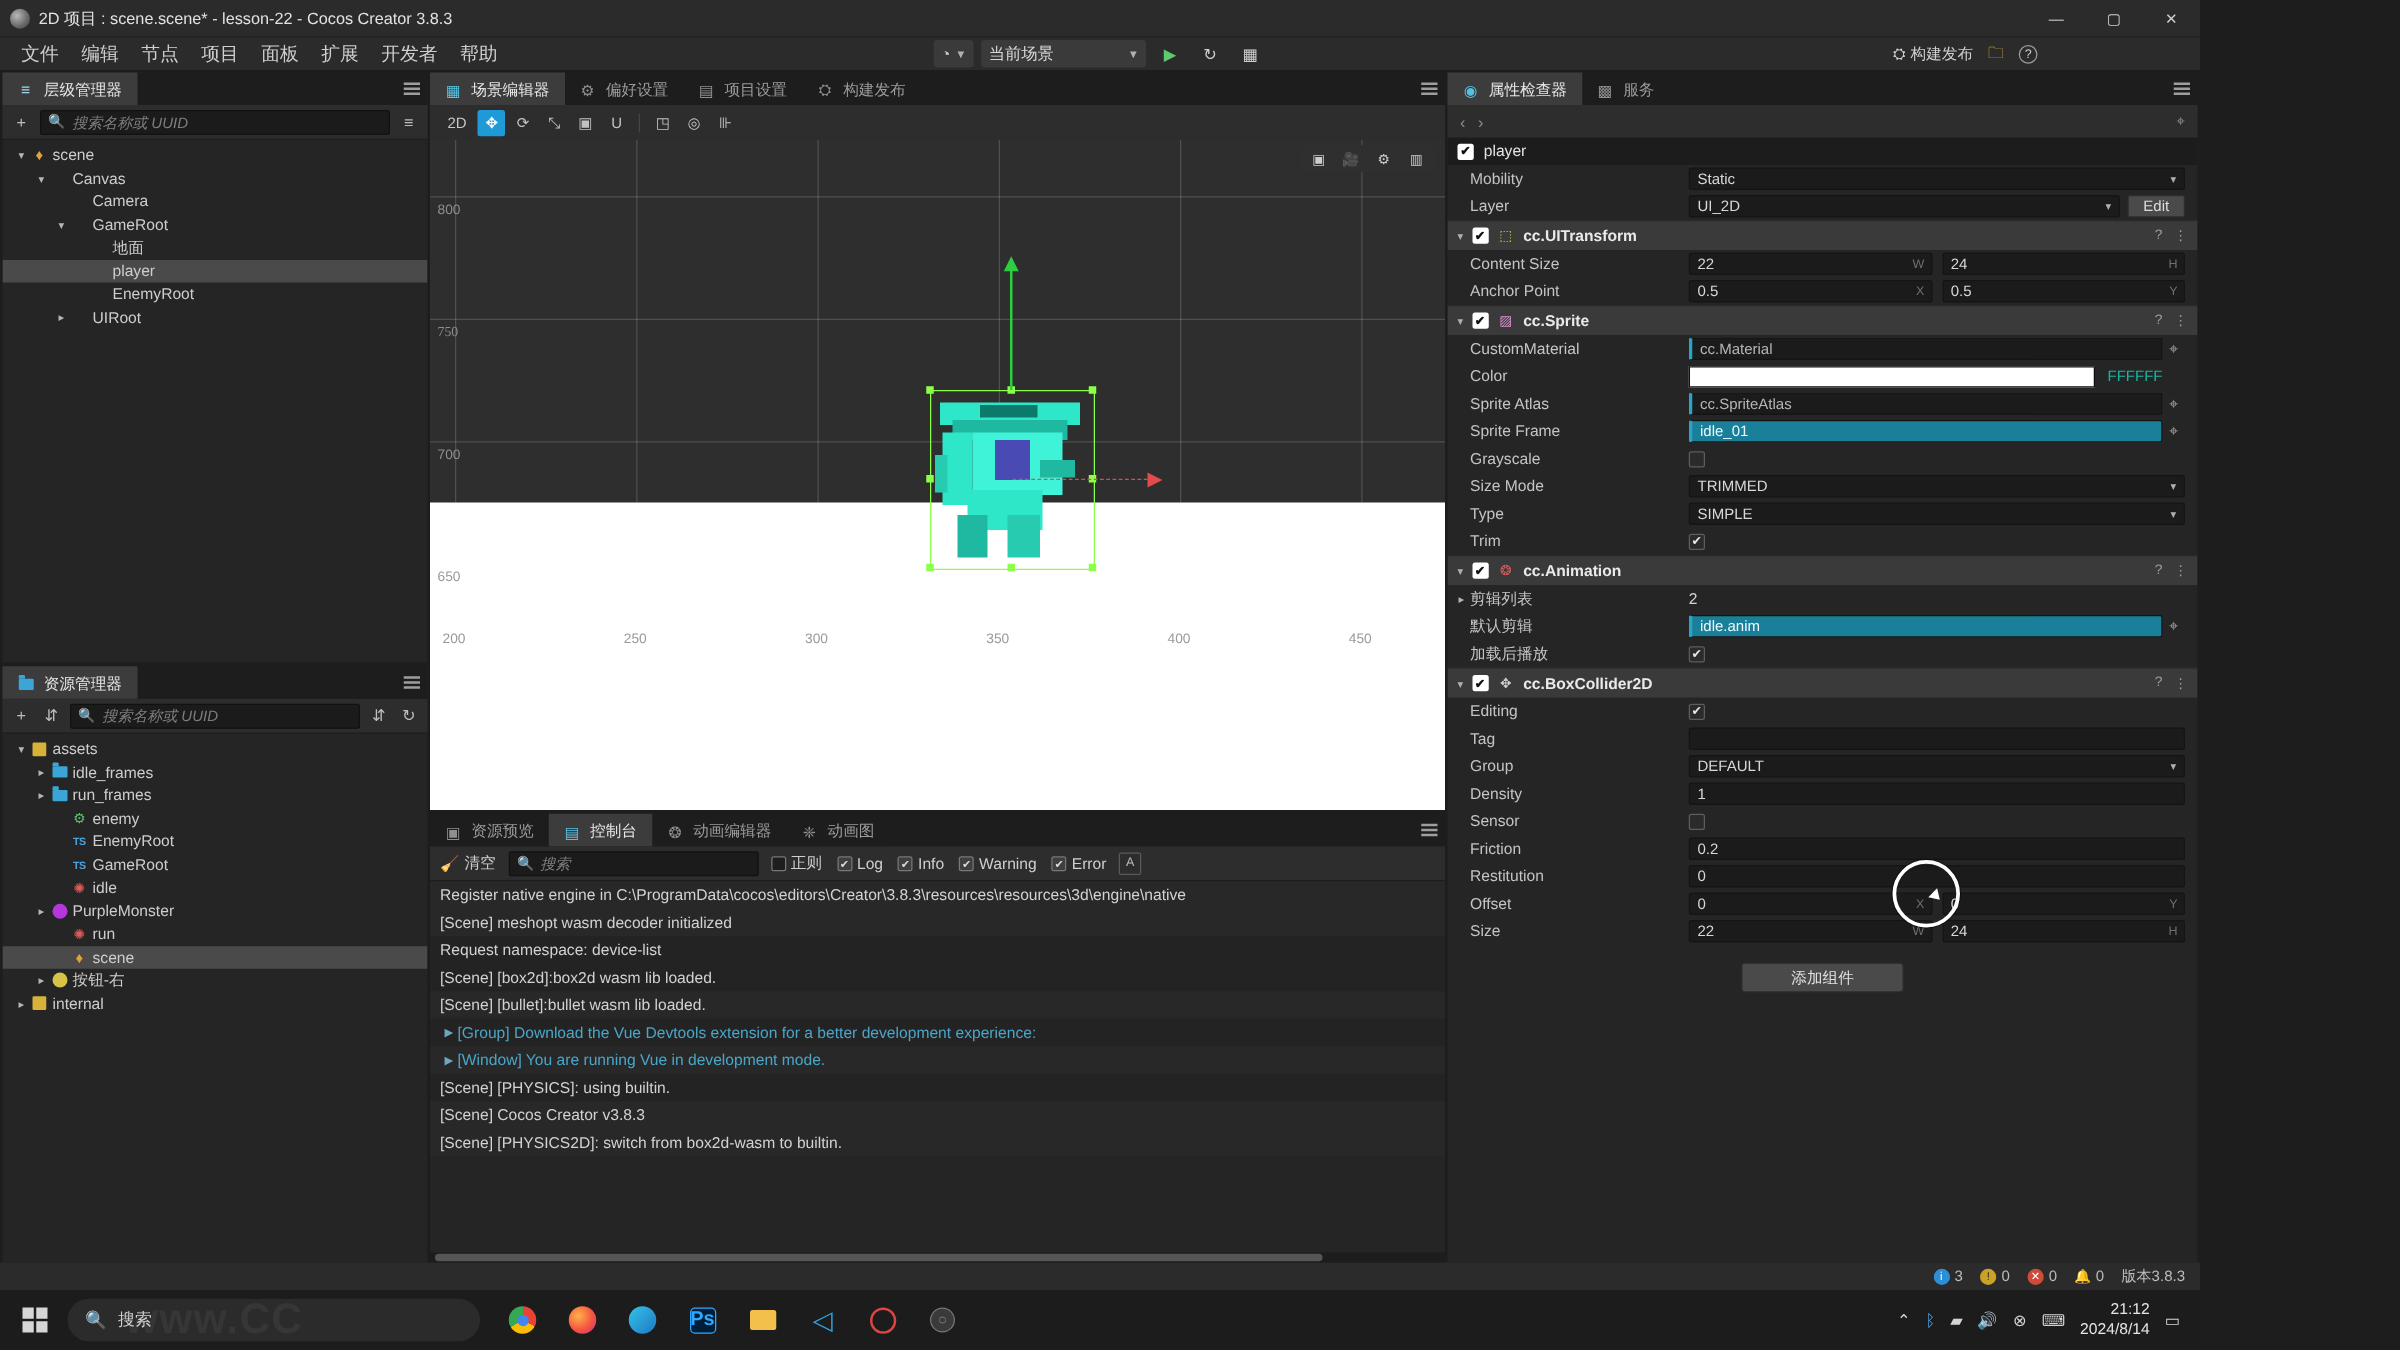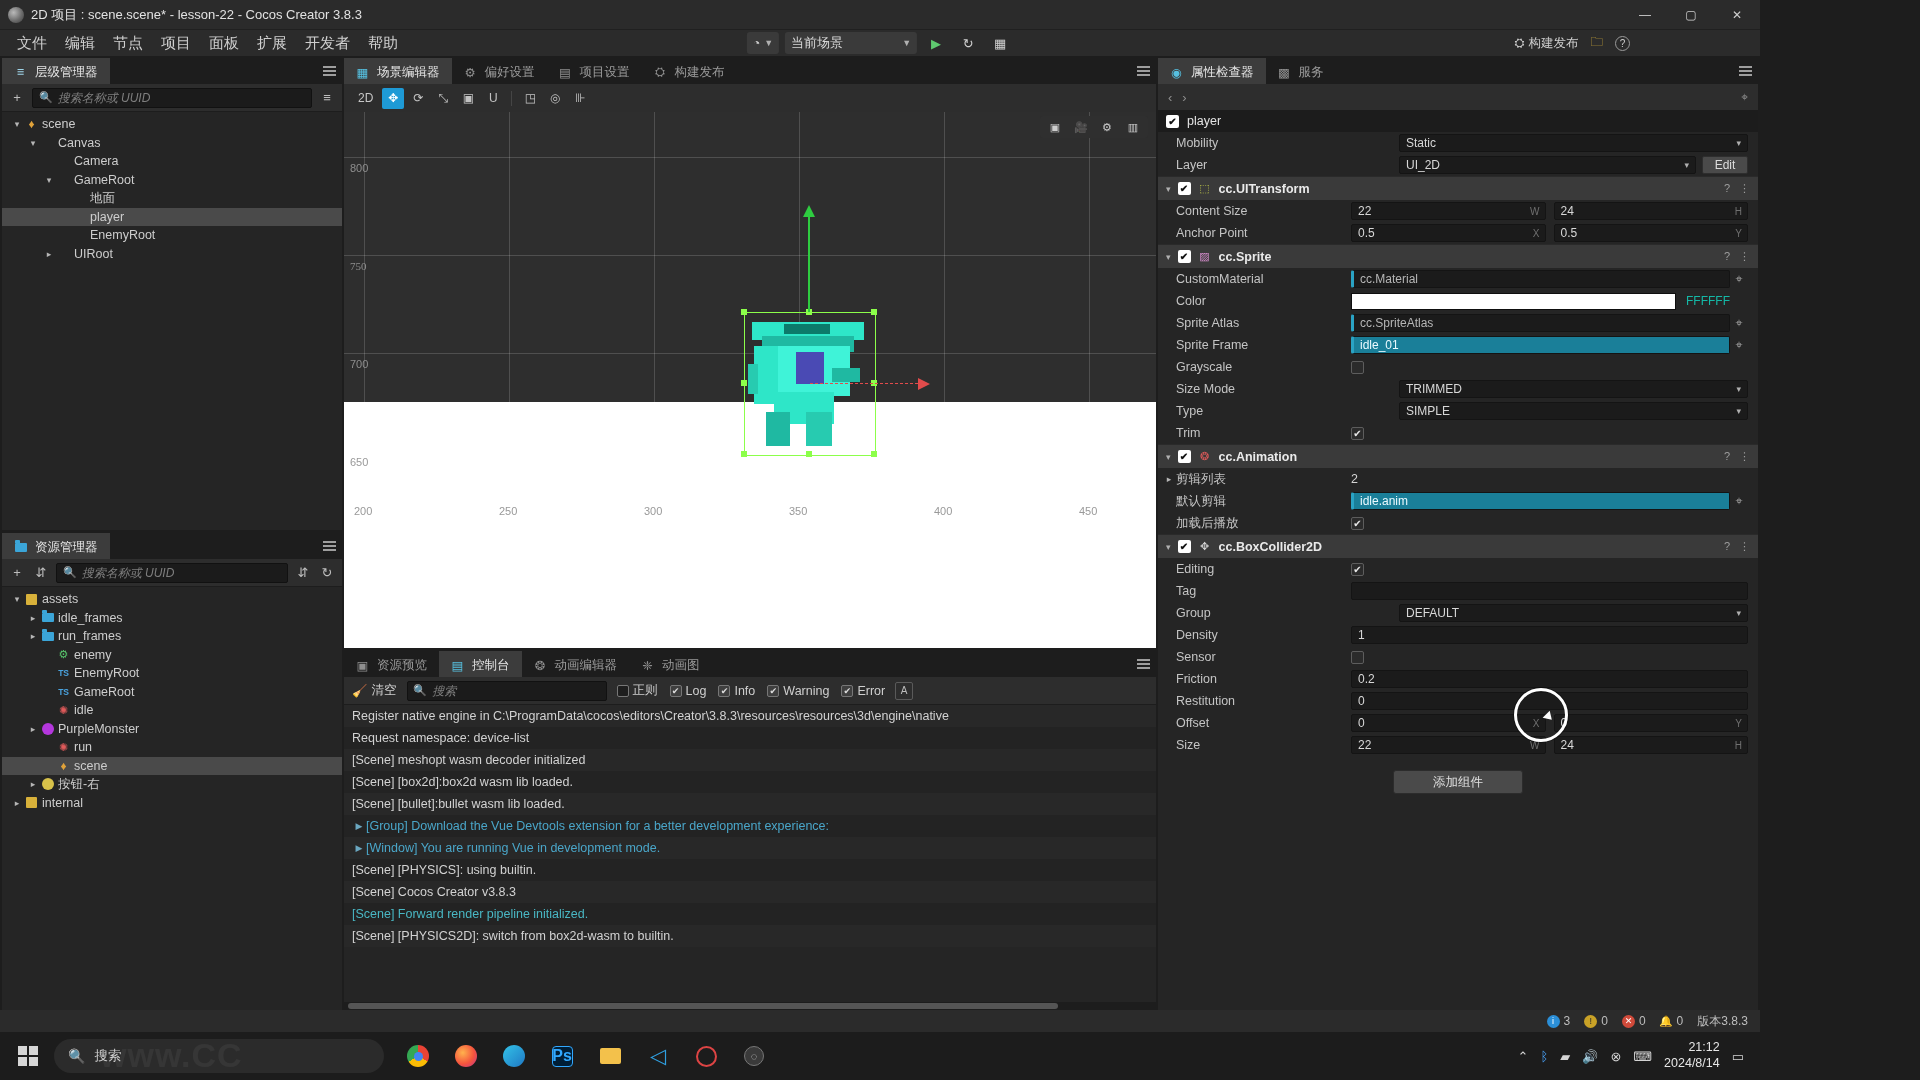--- a/index.html
+++ b/index.html
@@ -181,21 +181,21 @@
 
   .prow { height: 22px; display: flex; align-items: center; padding-left: 18px; font-size: 12.5px; }
   .prow .lbl { width: 175px; color: #c4c4c4; flex: none; }
   .prow .val { flex: 1; display: flex; align-items: center; gap: 0; min-width: 0; padding-right: 10px; }
   .field {
     height: 18px; background: #1b1b1b; border: 1px solid #141414; border-radius: 2px;
     display: flex; align-items: center; padding: 0 6px; font-size: 12px; color: #d8d8d8; flex: 1; min-width: 0;
     position: relative;
   }
   .field .suffix { position: absolute; right: 5px; color: #6f6f6f; font-size: 10px; }
-  .field.select { justify-content: space-between; margin-left: 48px; }
+  .field.select { justify-content: space-between; }
   .field.asset { border-left: 3px solid #2aa3c4; color: #b6b6b6; }
   .field.assetfill { background: #1a7f99; border-left: 3px solid #2aa3c4; color: #eafaff; }
   .chev { color: #b0b0b0; font-size: 9px; }
   .twocol { display: flex; gap: 8px; flex: 1; min-width: 0; }
   .colorbar { height: 17px; background: #ffffff; border: 1px solid #0e0e0e; flex: 1; }
   .hexlbl { width: 72px; text-align: left; padding-left: 10px; color: #14b8a6; font-size: 12px; }
   .chkval { width: 13px; height: 13px; background: #2b2b2b; border: 1px solid #5d5d5d; border-radius: 2px; display: inline-flex; align-items: center; justify-content: center; font-size: 10px; color: #e8e8e8; }
   .chkval.on { background: #2b2b2b; }
   .comp-header {
     height: 24px; background: #3a3a3a; display: flex; align-items: center; gap: 7px; padding: 0 8px;
@@ -658,48 +658,45 @@
                 <span class="cbox on">✔</span>
                 <span>Error</span>
               </div>
             </div>
           <div class="icon-btn" style="border:1px solid #5a5a5a;border-radius:2px;font-size:10px;">A</div>
         </div>
         <div class="console-list" id="console-list">
             <div class="log-row odd">
               <span class="log-info">Register native engine in C:\ProgramData\cocos\editors\Creator\3.8.3\resources\resources\3d\engine\native</span>
             </div>
+            <div class="log-row odd">
+              <span class="log-info">[Scene] meshopt wasm decoder initialized</span>
+            </div>
             <div class="log-row even">
               <span class="log-info">Request namespace: device-list</span>
-            </div>
-            <div class="log-row odd">
-              <span class="log-info">[Scene] meshopt wasm decoder initialized</span>
             </div>
             <div class="log-row even">
               <span class="log-info">[Scene] [box2d]:box2d wasm lib loaded.</span>
             </div>
             <div class="log-row odd">
               <span class="log-info">[Scene] [bullet]:bullet wasm lib loaded.</span>
             </div>
             <div class="log-row even">
               <span class="arrow">▶</span>
               <span class="log-vue">[Group] Download the Vue Devtools extension for a better development experience:</span>
             </div>
             <div class="log-row odd">
               <span class="arrow">▶</span>
               <span class="log-vue">[Window] You are running Vue in development mode.</span>
             </div>
             <div class="log-row even">
               <span class="log-info">[Scene] [PHYSICS]: using builtin.</span>
             </div>
             <div class="log-row odd">
               <span class="log-info">[Scene] Cocos Creator v3.8.3</span>
-            </div>
-            <div class="log-row even">
-              <span class="log-ok">[Scene] Forward render pipeline initialized.</span>
             </div>
             <div class="log-row odd">
               <span class="log-info">[Scene] [PHYSICS2D]: switch from box2d-wasm to builtin.</span>
             </div>
           </div>
         <div class="hscroll">
             <i></i>
           </div>
       </div>
     </div>

